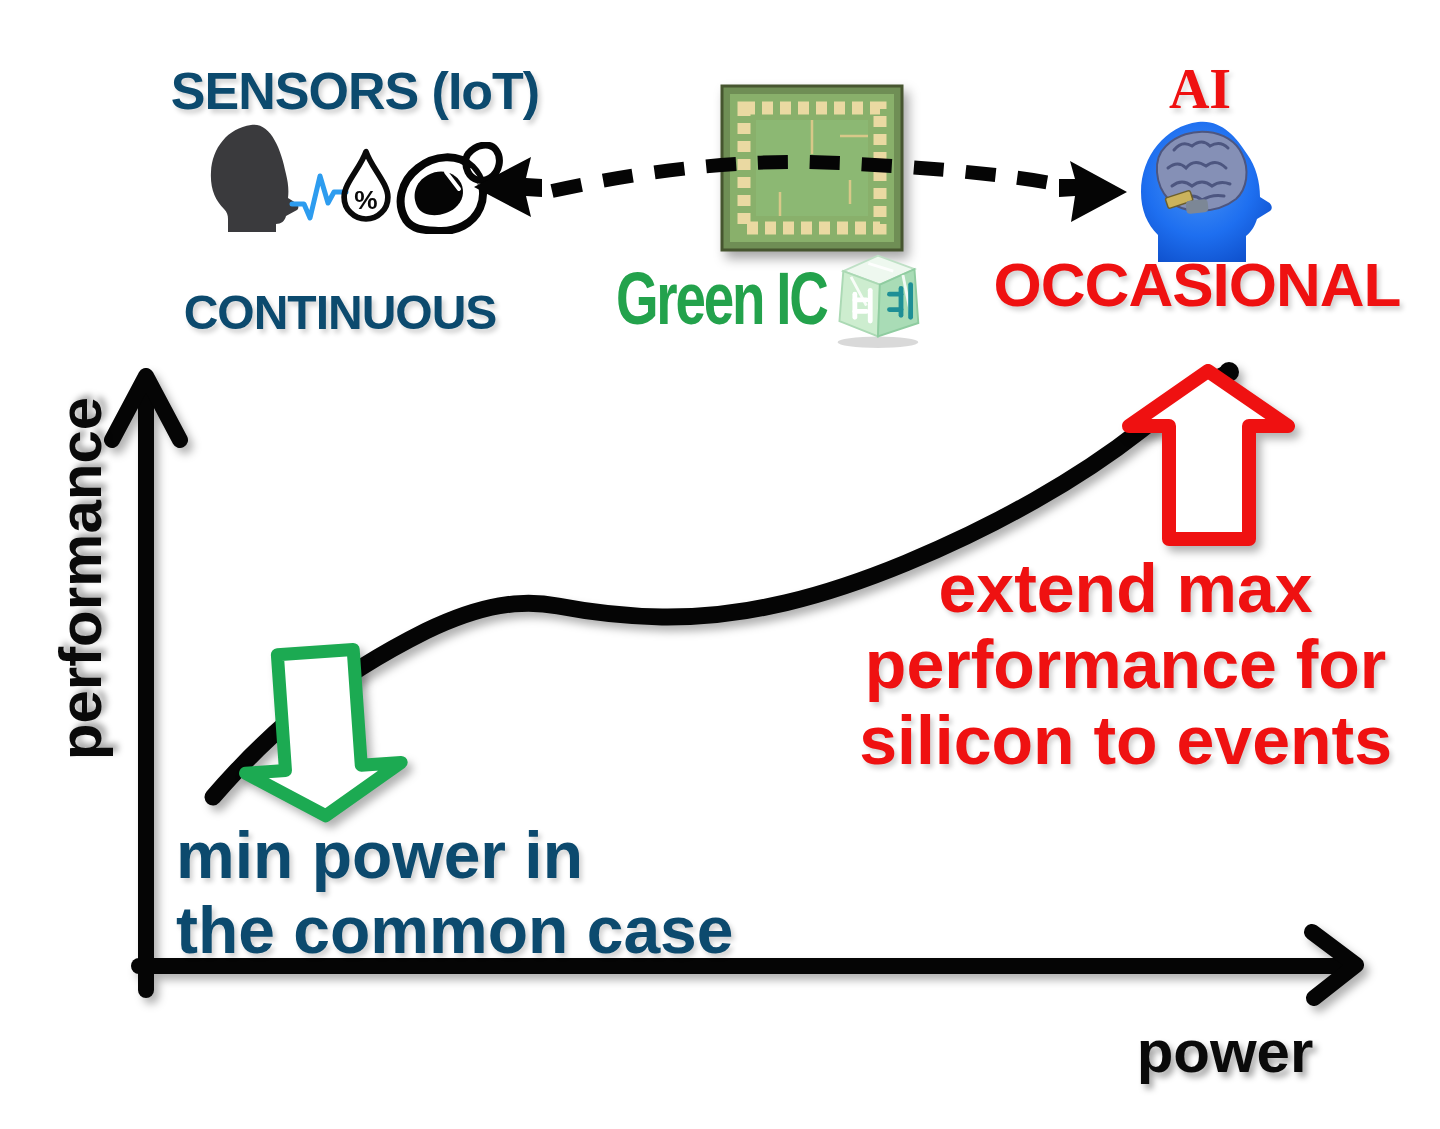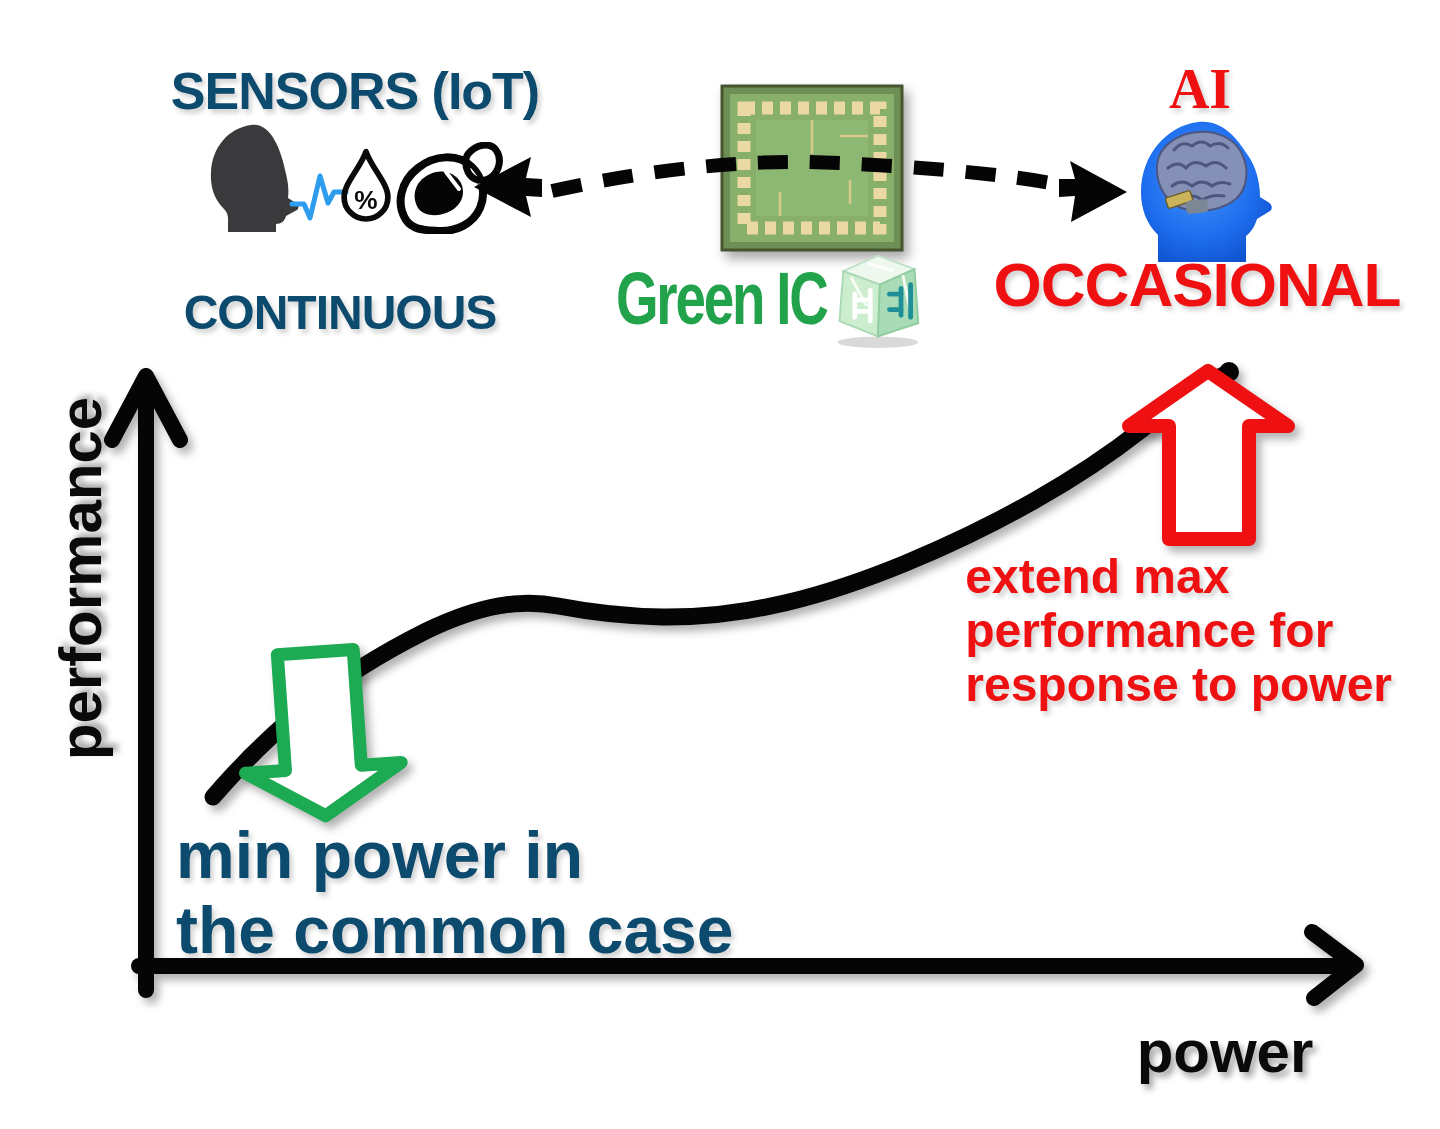--- a/index.html
+++ b/index.html
@@ -13,21 +13,21 @@
   .red{color:#EF1111;}
   .black{color:#0A0A0A;}
   .soft-sh{text-shadow:3px 4px 5px rgba(0,0,0,0.18);}
   .axis-sh{text-shadow:4px 5px 6px rgba(0,0,0,0.35);}
   #sensors-title{left:355px;top:64px;font-size:52px;letter-spacing:-1px;}
   #monitoring{left:340px;top:252px;font-size:48px;letter-spacing:-1px;margin-top:36px;}
   #silicon-label{left:802px;top:20px;font-size:56px;}
   #ai-title{left:1200px;top:60px;font-size:56px;font-family:Liberation Serif, serif;}
   #events{left:1197px;top:252px;font-size:62px;letter-spacing:-1px;}
   #min-power{left:176px;top:818px;font-size:66px;line-height:1.13;text-align:left;}
-  #extend-max{right:48px;top:550px;font-size:48px;line-height:1.12;text-align:left;}
+  #extend-max{right:48px;top:550px;font-size:68px;line-height:1.12;text-align:center;}
   #perf-label{left:-140px;top:547px;width:440px;font-size:60px;text-align:center;
               transform:rotate(-90deg);}
   #power-label{left:1225px;top:988px;font-size:60px;margin-top:32px;}
   .art{position:absolute;z-index:1;}
   #main-canvas{position:absolute;left:0;top:0;z-index:5;pointer-events:none;}
   .lbl{z-index:7;}
   .shadowed{filter:drop-shadow(5px 6px 4px rgba(0,0,0,0.30));}
   .chip-sh{filter:drop-shadow(5px 7px 6px rgba(0,0,0,0.35));}
   #greenic{position:absolute;left:610px;top:246px;height:104px;display:flex;align-items:center;z-index:1;margin-left:6px;}
   #greenic-text{font-size:74px;font-weight:bold;color:#23A24C;letter-spacing:-3px;
@@ -171,16 +171,16 @@
   <div class="lbl center-label black axis-sh" id="power-label">power</div>
 
   <div class="lbl green soft-sh" id="min-power">
     <div>min power in</div>
     <div>the common case</div>
   </div>
 
   <div class="lbl red soft-sh" id="extend-max">
     <div>extend max</div>
     <div>performance for</div>
-    <div>response to power</div>
+    <div>silicon to events</div>
   </div>
 
 </div>
 
 </body></html>

